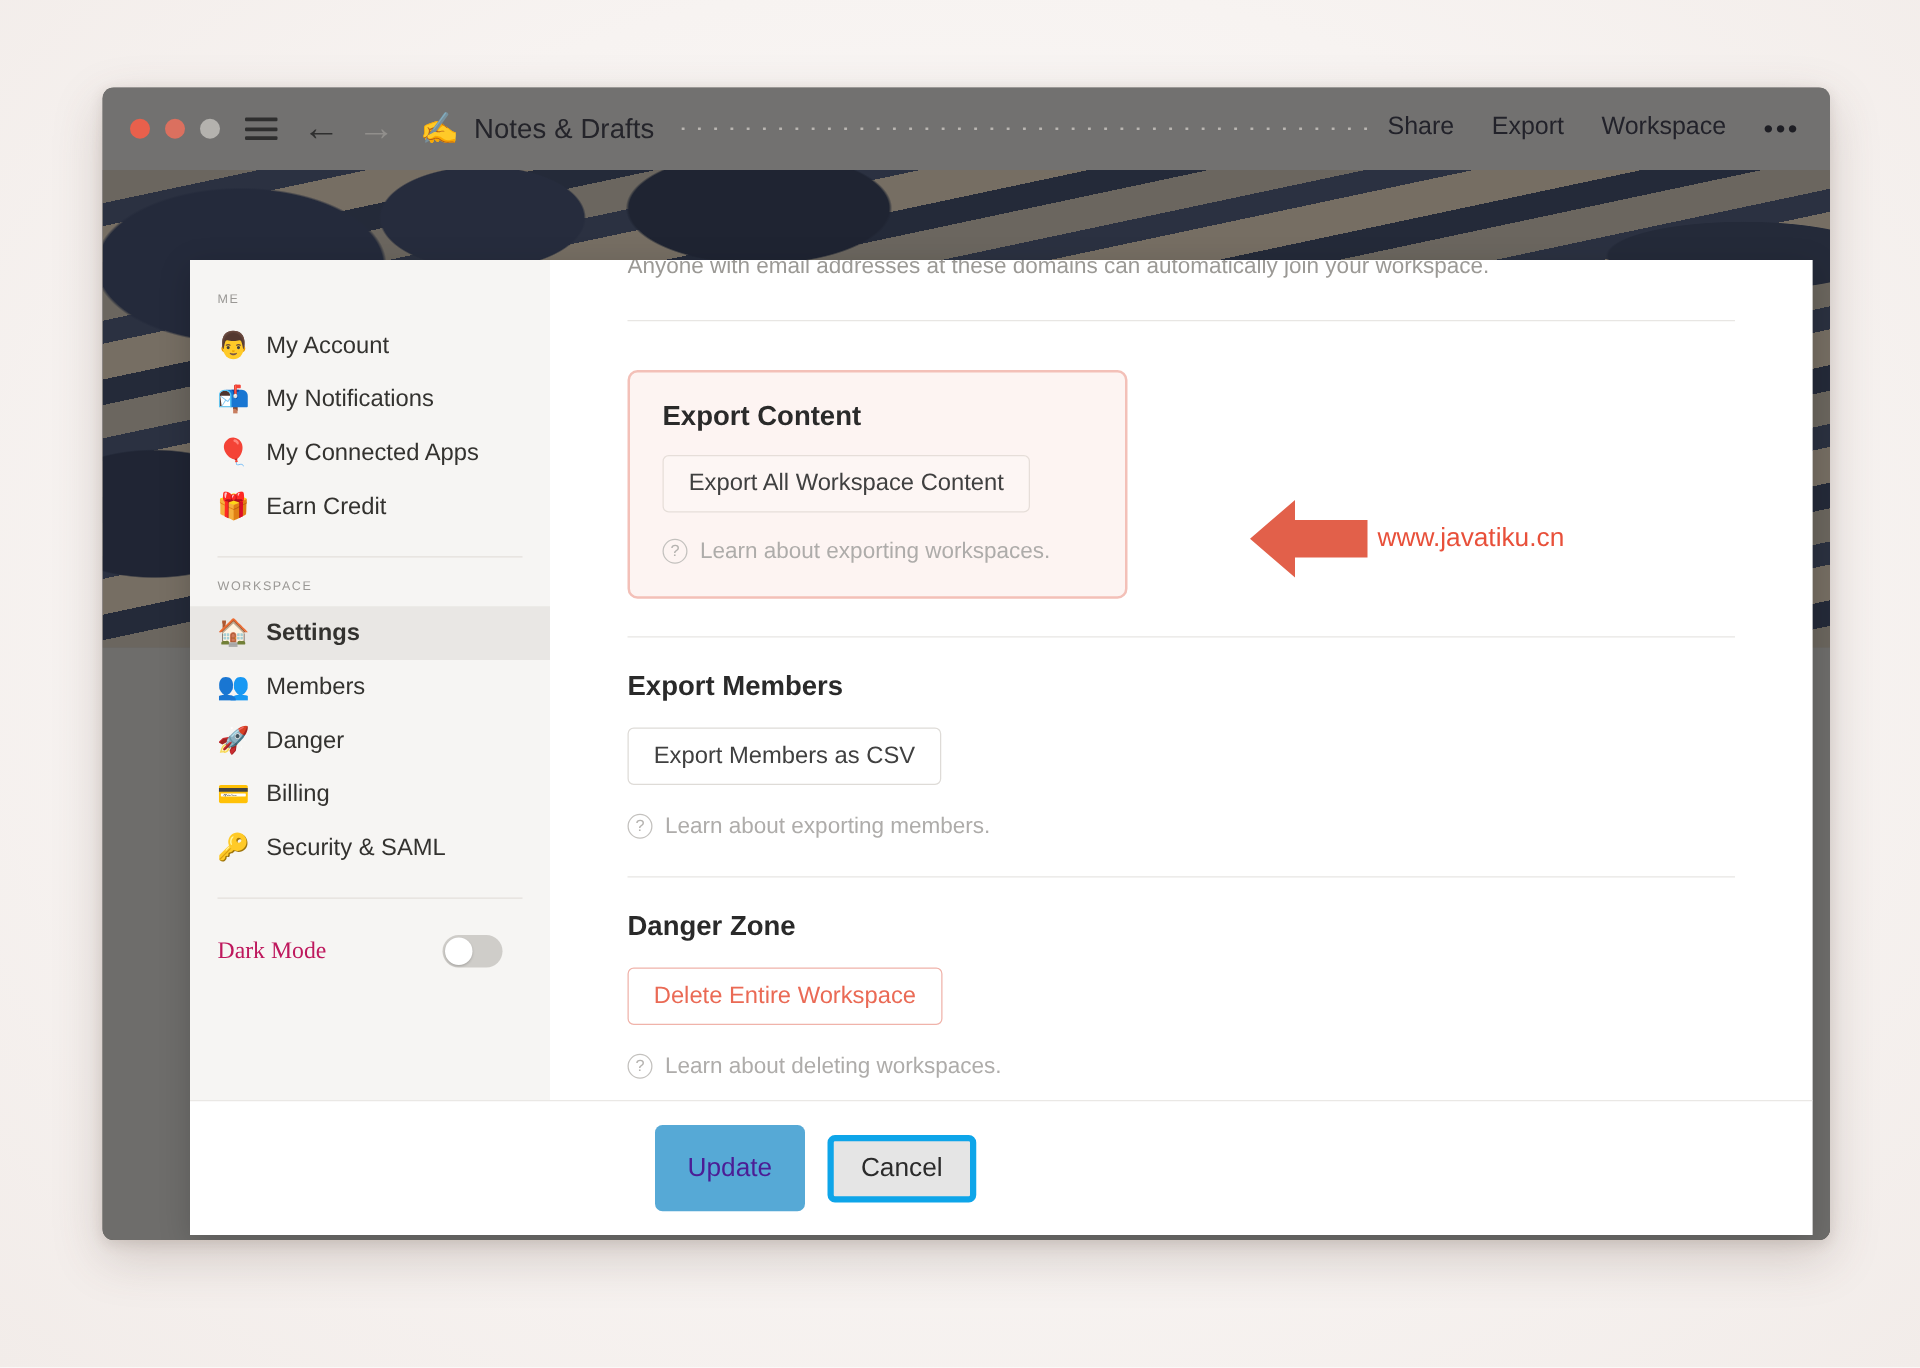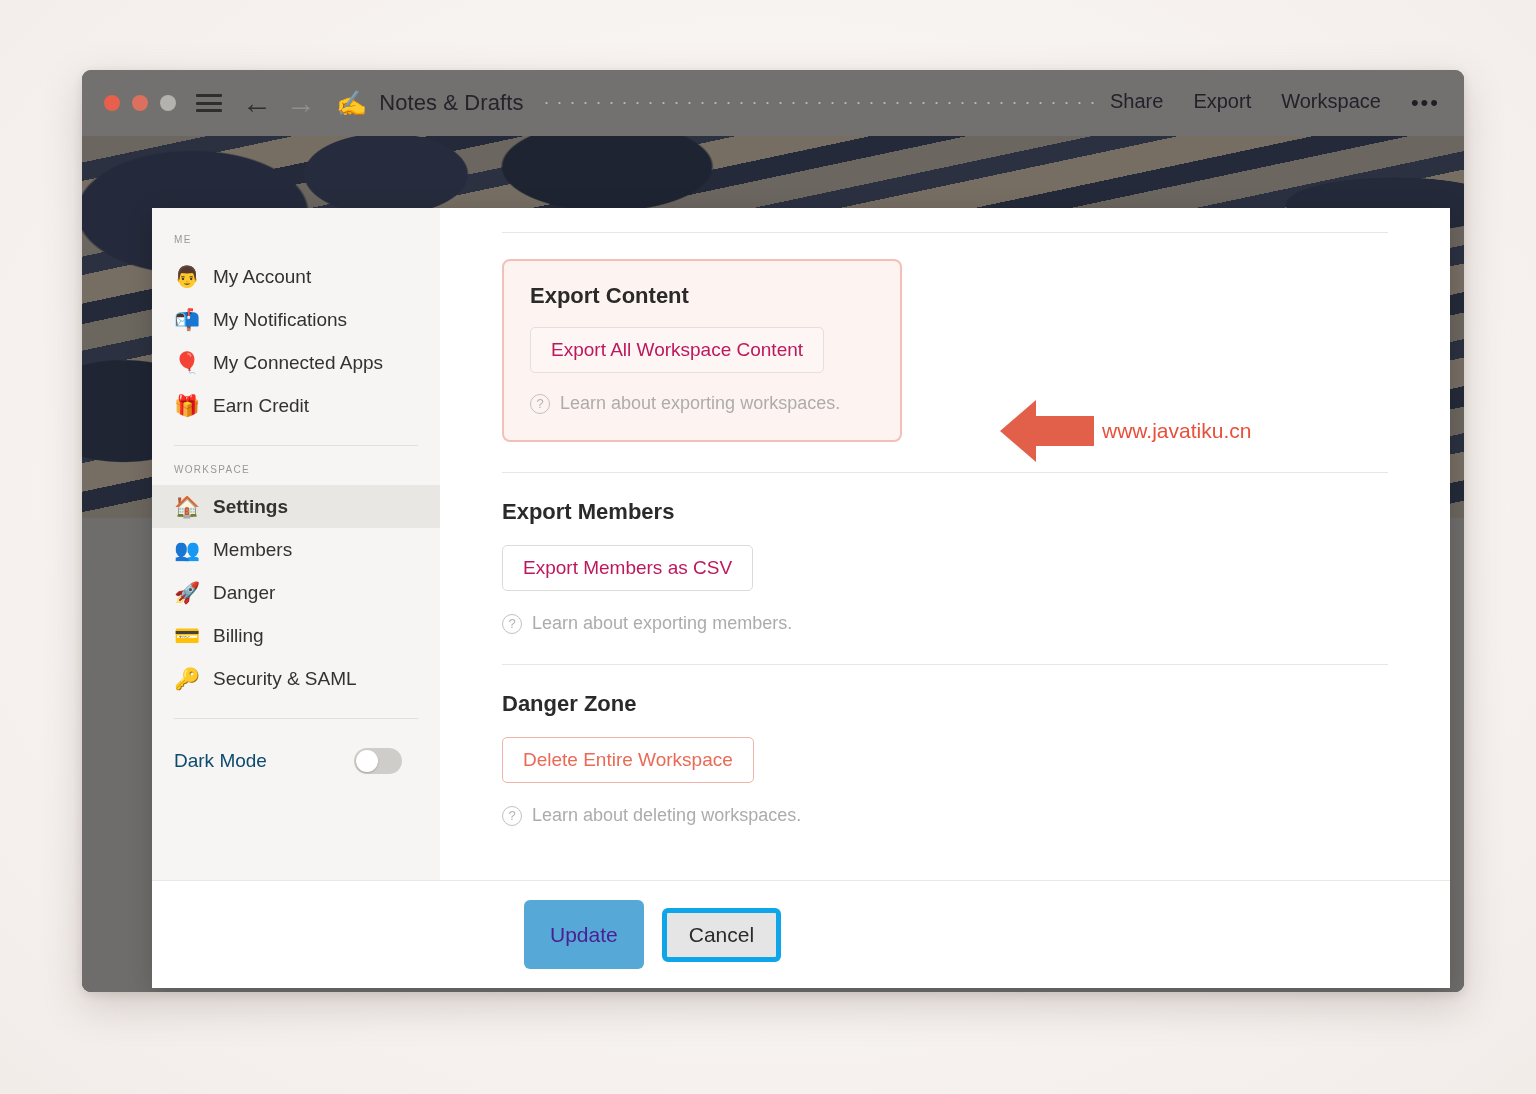--- a/index.html
+++ b/index.html
@@ -186,21 +186,21 @@
     background: #e3e0dc;
     margin: 18px 22px 18px 22px;
   }
   .dark-row {
     display: flex;
     align-items: center;
     justify-content: space-between;
     padding: 4px 38px 0 22px;
     height: 44px;
   }
-  .dark-label { font-size: 19px; color: #0c4a6e; }
+  .dark-label { font-size: 19px; color: #be185d; font-family: Liberation Serif, serif; }
   .switch {
     width: 48px; height: 26px;
     border-radius: 13px;
     background: #cfcdc9;
     position: relative;
   }
   .switch .knob {
     position: absolute;
     top: 2px; left: 2px;
     width: 22px; height: 22px;
@@ -238,21 +238,21 @@
   .btn {
     display: inline-flex;
     align-items: center;
     justify-content: center;
     height: 46px;
     padding: 0 20px;
     border: 1px solid #dedbd7;
     border-radius: 5px;
     background: #fff;
     font-size: 19px;
-    color: #be185d;
+    color: #404040;
     font-family: "Liberation Sans", sans-serif;
   }
   .btn.danger { border-color: #f0b3aa; color: #ea6a55; }
   .helper {
     display: flex;
     align-items: center;
     gap: 10px;
     margin-top: 22px;
     font-size: 18px;
     color: #aeacaa;
@@ -267,21 +267,21 @@
     flex-shrink: 0;
   }
   .btn-row { display: flex; gap: 20px; }
 
   
   .highlight-box {
     border: 2px solid #f3c0b8;
     border-radius: 8px;
     background: #fdf4f2;
     padding: 22px 26px 26px 26px;
-    margin-top: 26px;
+    margin-top: 39px;
     width: 400px;
   }
   .highlight-box .sec-title { margin-bottom: 18px; }
   .highlight-box .btn { background: #fdf6f4; border-color: #e6ded9; }
   .highlight-box .helper { margin-top: 20px; }
 
   
   .modal-footer {
     border-top: 1px solid #eae8e5;
     background: #fff;
@@ -428,20 +428,21 @@
           <div class="dark-row">
             <span class="dark-label">Dark Mode</span>
             <span class="switch">
               <span class="knob"></span>
             </span>
           </div>
         </div>
 
         <div class="content">
 
+          <div class="cut-line">Anyone with email addresses at these domains can automatically join your workspace.</div>
           <div class="hr"></div>
 
           <div class="highlight-box">
             <div class="sec-title">Export Content</div>
             <div class="btn">Export All Workspace Content</div>
             <div class="helper">
               <span class="qmark">?</span>
               <span>Learn about exporting workspaces.</span>
             </div>
           </div>

